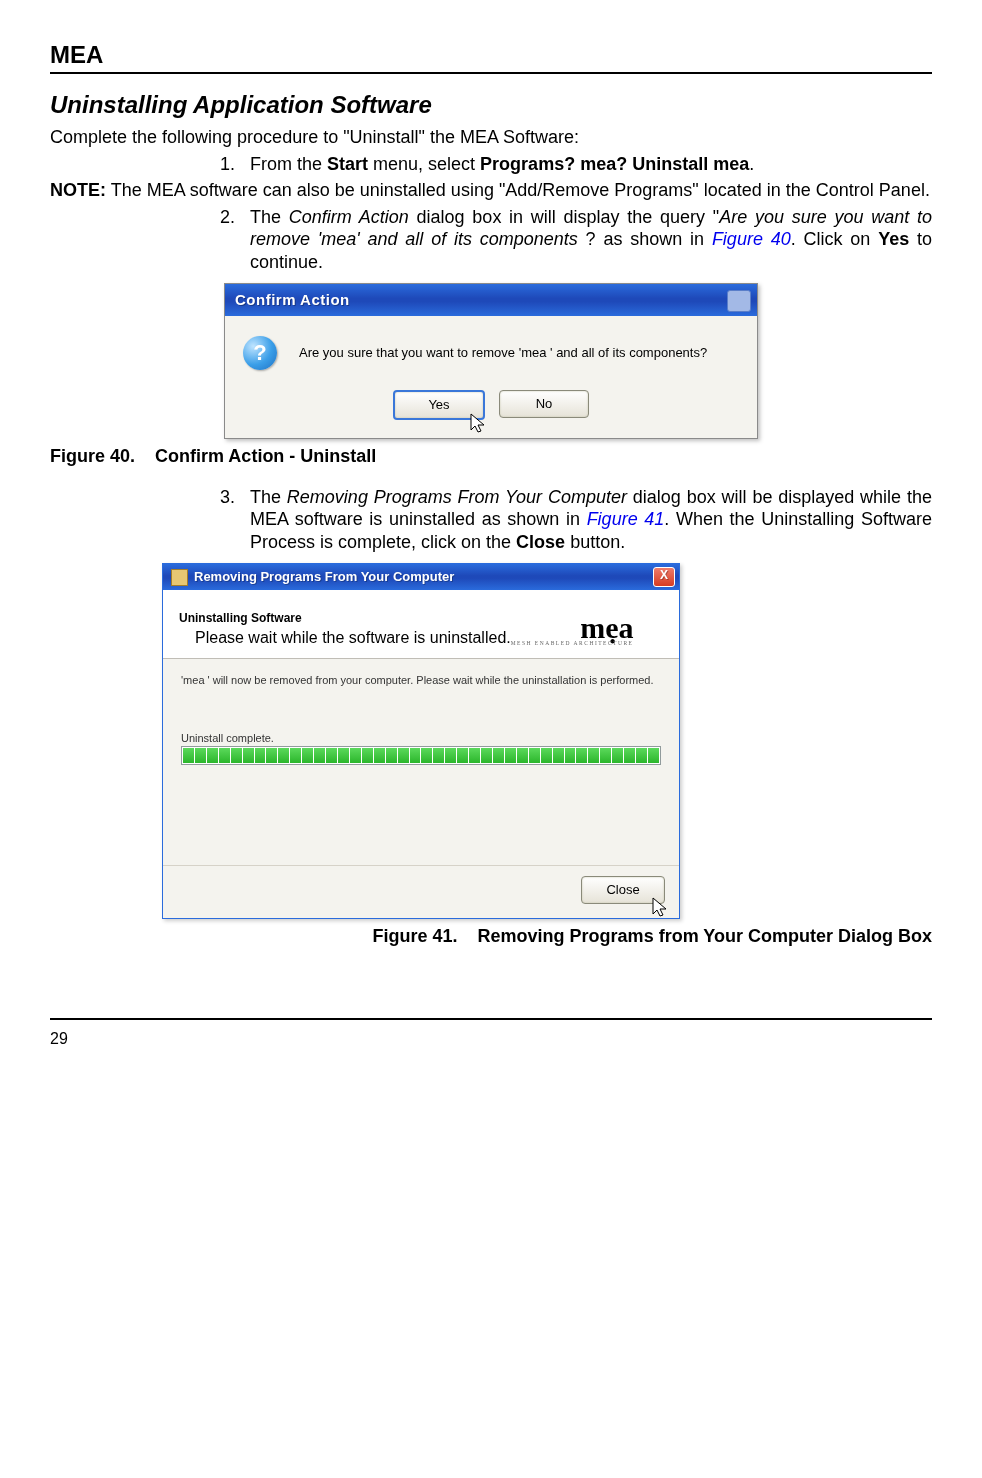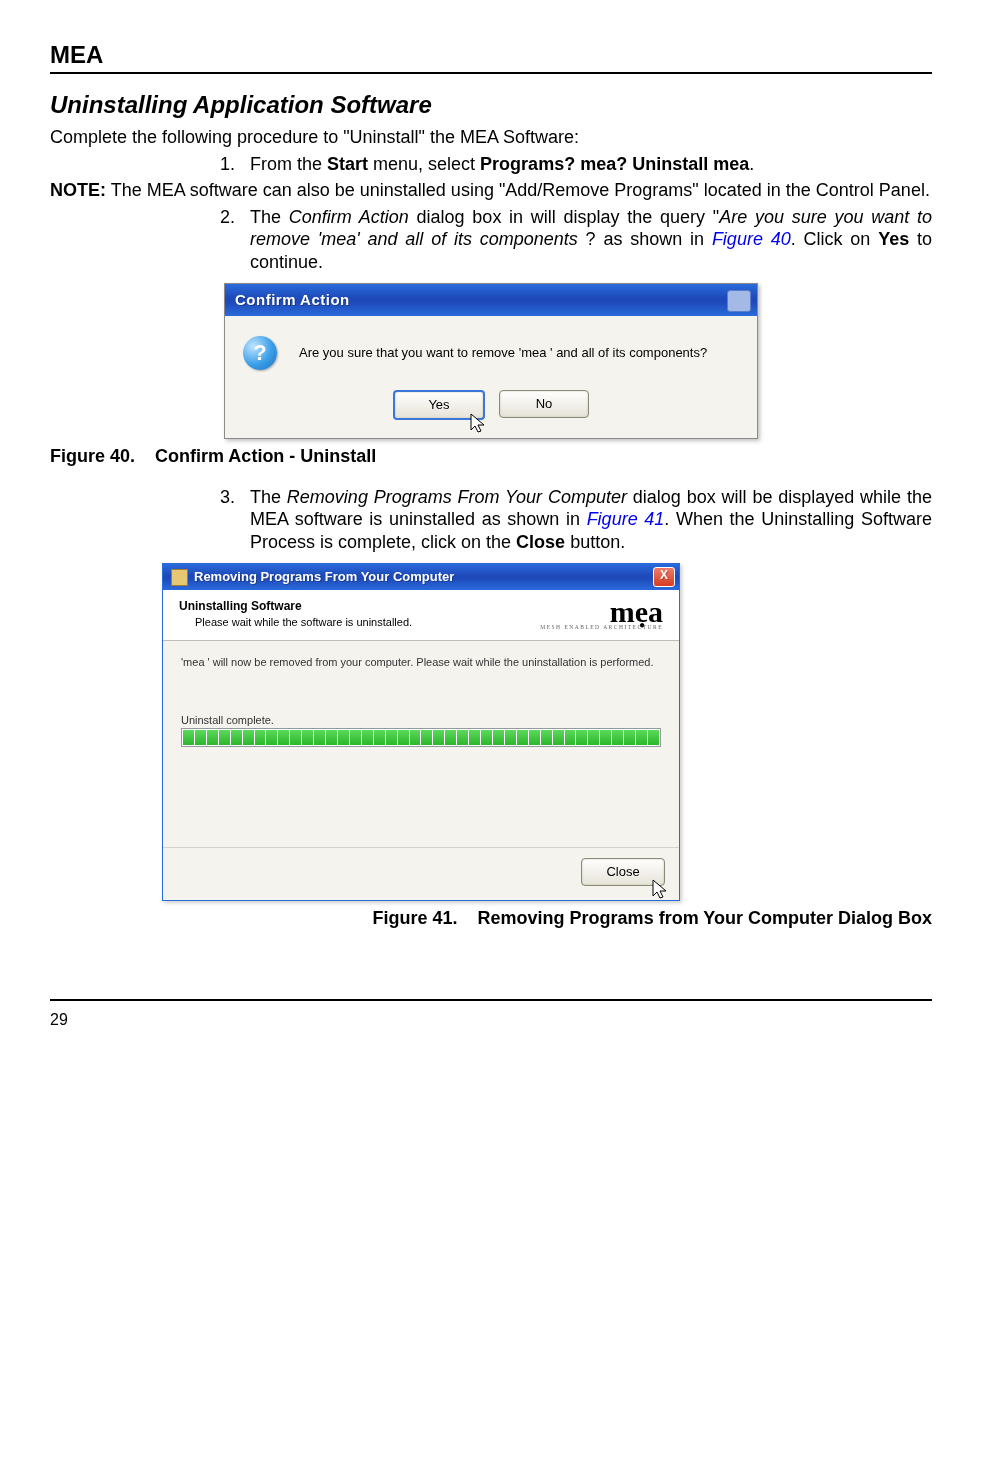--- a/index.html
+++ b/index.html
@@ -153,23 +153,22 @@
     background: linear-gradient(#ef7b6a, #d63c22);
     border: 1px solid #fff;
     border-radius: 3px;
     color:#fff;
     font-size: 12px;
     line-height: 14px;
     text-align: center;
   }
   .white-hdr {
     background: #fff;
-    padding: 8px 16px 10px 16px;
-    display: flex;
-    justify-content: space-between;
+    padding: 21px 16px 10px 16px;
+    display: flex;
     align-items: center;
     border-bottom: 1px solid #c0bdb6;
   }
   .mea-logo {
     text-align: right;
     font-family: Georgia, serif;
     line-height: 0.9;
   }
   .mea-logo .big {
     font-size: 30px;
@@ -277,21 +276,21 @@
   <div class="titlebar2">
     <span class="titlebar2-left">
       <span class="msi-icon"></span>
       <span>Removing Programs From Your Computer</span>
     </span>
     <span class="closebtn2">X</span>
   </div>
   <div class="white-hdr">
     <div>
       <div style="font-weight:bold; font-size:12px;">Uninstalling Software</div>
-      <div style="font-size:11px; padding-left:16px; padding-top:2px;">Please wait while the software is uninstalled.</div>
+      <div style="font-size:16px; padding-left:16px; padding-top:2px;">Please wait while the software is uninstalled.</div>
     </div>
     <div class="mea-logo">
       <span class="big">mẹa</span>
       <span class="sub">MESH ENABLED ARCHITECTURE</span>
     </div>
   </div>
   <div class="dialog2-body">
     <div style="font-size:11px; color:#333; line-height:1.3;">'mea ' will now be removed from your computer. Please wait while the uninstallation is performed.</div>
     <div style="font-size:11px; color:#333; margin-top:45px; margin-bottom:0;">Uninstall complete.</div>
     <div class="progress">

